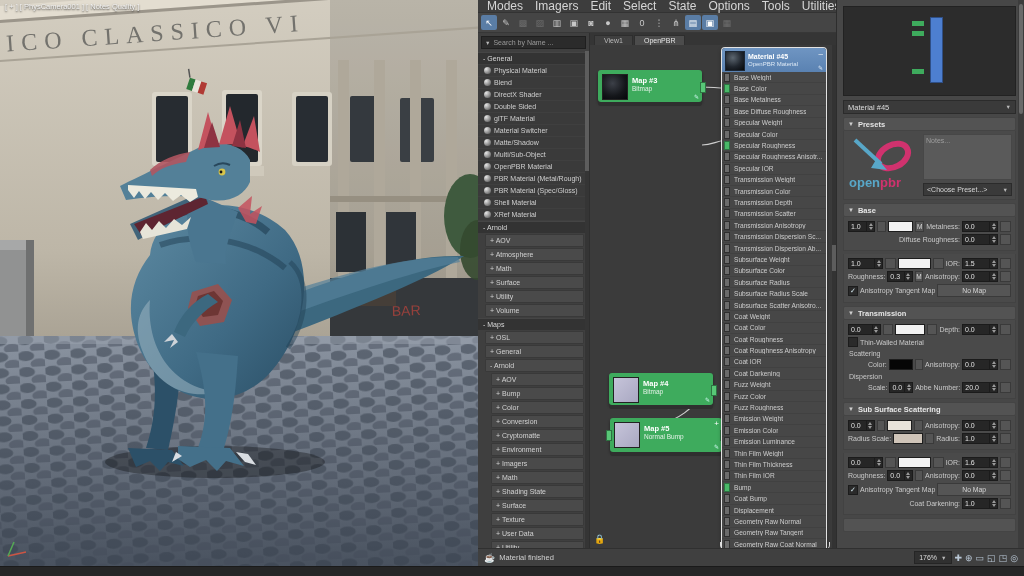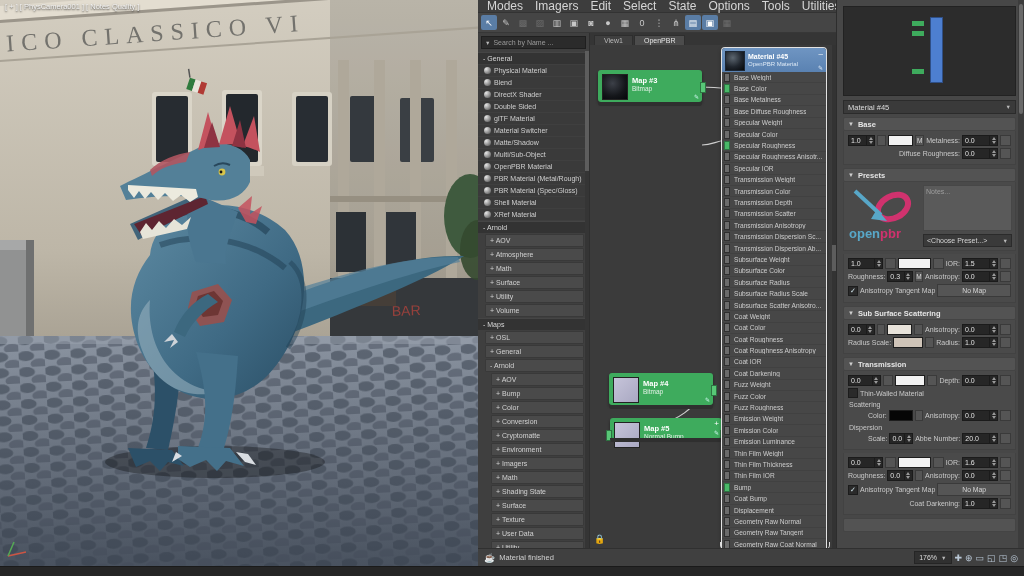--- a/index.html
+++ b/index.html
@@ -400,21 +400,21 @@
         <div class="thumb lav"></div>
         <div>
             <div class="ttl">Map #4</div>
             <div class="sub">Bitmap</div>
           </div>
         <span class="corner">✎</span>
         <span class="outsock"></span>
         <div class="footer"></div>
       </div>
 
-      <div class="gnode" style="left:20px;top:373px;width:112px;height:20px;">
+      <div class="gnode" style="left:20px;top:373px;width:112px;height:34px;">
         <div class="thumb lav"></div>
         <div>
             <div class="ttl">Map #5</div>
             <div class="sub">Normal Bump</div>
           </div>
         <span class="plus">+</span>
         <span class="corner">✎</span>
         <span class="insock"></span>
         <span class="outsock"></span>
         <div class="footer"></div>
@@ -618,65 +618,20 @@
       <div class="mini-green" style="left:68px;top:62px;"></div>
     </div>
     <div id="matsel">
       <span>Material #45</span>
         <span class="dd">▼</span>
     </div>
 
     <div class="rollout">
       <div class="rhead">
           <span class="tri">▼</span>
-          <span>Base</span>
-        </div>
-      <div class="rbody">
-        <div class="prow">
-          <span class="spin w34">
-              <span class="v">1.0</span>
-              <span class="ar">
-                <i class="up"></i>
-                <i class="dn"></i>
-              </span>
-            </span>
-          <span class="mbtn"></span>
-          <span class="swatch sw-white"></span>
-          <span class="mbtn">M</span>
-          <span class="rt">
-            <span class="lb">Metalness:</span>
-            <span class="spin w34">
-                <span class="v">0.0</span>
-                <span class="ar">
-                  <i class="up"></i>
-                  <i class="dn"></i>
-                </span>
-              </span>
-            <span class="mbtn"></span>
-          </span>
-        </div>
-        <div class="prow">
-          <span class="rt">
-            <span class="lb">Diffuse Roughness:</span>
-            <span class="spin w34">
-                <span class="v">0.0</span>
-                <span class="ar">
-                  <i class="up"></i>
-                  <i class="dn"></i>
-                </span>
-              </span>
-            <span class="mbtn"></span>
-          </span>
-        </div>
-      </div>
-    </div>
-
-    <div class="rollout">
-      <div class="rhead">
-          <span class="tri">▼</span>
           <span>Presets</span>
         </div>
       <div class="rbody presets-body">
         <div id="logo">
           <svg width="72" height="58" viewBox="0 0 72 58">
             <ellipse cx="46" cy="22" rx="16" ry="11" transform="rotate(-28 46 22)" fill="none" stroke="#d0326e" stroke-width="6"></ellipse>
             <line x1="8" y1="6" x2="34" y2="30" stroke="#58a7c8" stroke-width="4"></line>
             <path d="M30,24 L40,36 L24,34 Z" fill="#58a7c8"></path>
           </svg>
           <div class="lt"><span class="lt-open">open</span><span class="lt-pbr">pbr</span></div>
@@ -685,20 +640,65 @@
           <div class="notes">Notes...</div>
           <div class="pselect">
               <span>&lt;Choose Preset...&gt;</span>
               <span class="dd">▼</span>
             </div>
         </div>
       </div>
     </div>
 
     <div class="rollout">
+      <div class="rhead">
+          <span class="tri">▼</span>
+          <span>Base</span>
+        </div>
+      <div class="rbody">
+        <div class="prow">
+          <span class="spin w34">
+              <span class="v">1.0</span>
+              <span class="ar">
+                <i class="up"></i>
+                <i class="dn"></i>
+              </span>
+            </span>
+          <span class="mbtn"></span>
+          <span class="swatch sw-white"></span>
+          <span class="mbtn">M</span>
+          <span class="rt">
+            <span class="lb">Metalness:</span>
+            <span class="spin w34">
+                <span class="v">0.0</span>
+                <span class="ar">
+                  <i class="up"></i>
+                  <i class="dn"></i>
+                </span>
+              </span>
+            <span class="mbtn"></span>
+          </span>
+        </div>
+        <div class="prow">
+          <span class="rt">
+            <span class="lb">Diffuse Roughness:</span>
+            <span class="spin w34">
+                <span class="v">0.0</span>
+                <span class="ar">
+                  <i class="up"></i>
+                  <i class="dn"></i>
+                </span>
+              </span>
+            <span class="mbtn"></span>
+          </span>
+        </div>
+      </div>
+    </div>
+
+    <div class="rollout">
       <div class="rbody">
         <div class="prow">
           <span class="spin w34">
               <span class="v">1.0</span>
               <span class="ar">
                 <i class="up"></i>
                 <i class="dn"></i>
               </span>
             </span>
           <span class="mbtn"></span>
@@ -735,68 +735,20 @@
                   <i class="dn"></i>
                 </span>
               </span>
             <span class="mbtn"></span>
           </span>
         </div>
         <div class="prow">
           <span class="chk">✓</span>
           <span class="lb">Anisotropy Tangent Map</span>
           <span class="wbtn">No Map</span>
-        </div>
-      </div>
-    </div>
-
-    <div class="rollout">
-      <div class="rhead">
-          <span class="tri">▼</span>
-          <span>Sub Surface Scattering</span>
-        </div>
-      <div class="rbody">
-        <div class="prow">
-          <span class="spin w34">
-              <span class="v">0.0</span>
-              <span class="ar">
-                <i class="up"></i>
-                <i class="dn"></i>
-              </span>
-            </span>
-          <span class="mbtn"></span>
-          <span class="swatch sw-cream"></span>
-          <span class="mbtn"></span>
-          <span class="rt">
-            <span class="lb">Anisotropy:</span>
-            <span class="spin w34">
-                <span class="v">0.0</span>
-                <span class="ar">
-                  <i class="up"></i>
-                  <i class="dn"></i>
-                </span>
-              </span>
-            <span class="mbtn"></span>
-          </span>
-        </div>
-        <div class="prow">
-          <span class="lb">Radius Scale:</span>
-          <span class="swatch sw-tan"></span>
-          <span class="mbtn"></span>
-          <span class="rt">
-            <span class="lb">Radius:</span>
-            <span class="spin w34">
-                <span class="v">1.0</span>
-                <span class="ar">
-                  <i class="up"></i>
-                  <i class="dn"></i>
-                </span>
-              </span>
-            <span class="mbtn"></span>
-          </span>
         </div>
       </div>
     </div>
 
     <div class="rollout">
       <div class="rhead">
           <span class="tri">▼</span>
           <span>Transmission</span>
         </div>
       <div class="rbody">
@@ -851,20 +803,68 @@
               <span class="v">0.0</span>
               <span class="ar">
                 <i class="up"></i>
                 <i class="dn"></i>
               </span>
             </span>
           <span class="rt">
             <span class="lb">Abbe Number:</span>
             <span class="spin w34">
                 <span class="v">20.0</span>
+                <span class="ar">
+                  <i class="up"></i>
+                  <i class="dn"></i>
+                </span>
+              </span>
+            <span class="mbtn"></span>
+          </span>
+        </div>
+      </div>
+    </div>
+
+    <div class="rollout">
+      <div class="rhead">
+          <span class="tri">▼</span>
+          <span>Sub Surface Scattering</span>
+        </div>
+      <div class="rbody">
+        <div class="prow">
+          <span class="spin w34">
+              <span class="v">0.0</span>
+              <span class="ar">
+                <i class="up"></i>
+                <i class="dn"></i>
+              </span>
+            </span>
+          <span class="mbtn"></span>
+          <span class="swatch sw-cream"></span>
+          <span class="mbtn"></span>
+          <span class="rt">
+            <span class="lb">Anisotropy:</span>
+            <span class="spin w34">
+                <span class="v">0.0</span>
+                <span class="ar">
+                  <i class="up"></i>
+                  <i class="dn"></i>
+                </span>
+              </span>
+            <span class="mbtn"></span>
+          </span>
+        </div>
+        <div class="prow">
+          <span class="lb">Radius Scale:</span>
+          <span class="swatch sw-tan"></span>
+          <span class="mbtn"></span>
+          <span class="rt">
+            <span class="lb">Radius:</span>
+            <span class="spin w34">
+                <span class="v">1.0</span>
                 <span class="ar">
                   <i class="up"></i>
                   <i class="dn"></i>
                 </span>
               </span>
             <span class="mbtn"></span>
           </span>
         </div>
       </div>
     </div>

